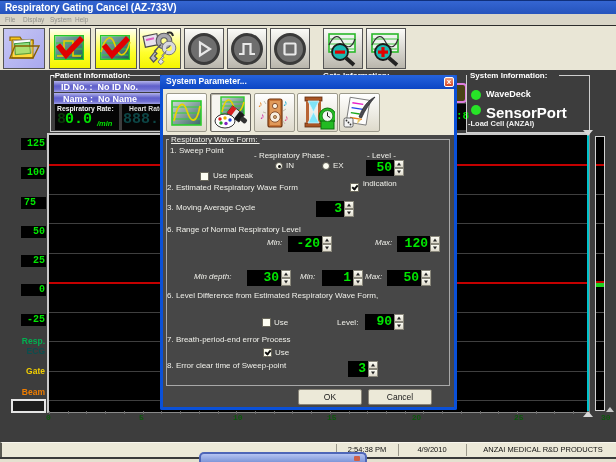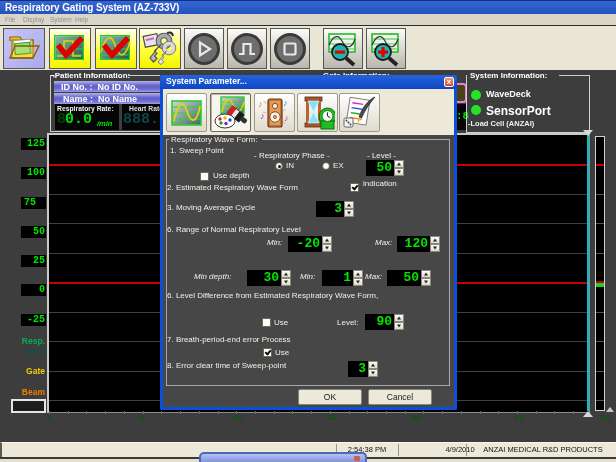--- a/index.html
+++ b/index.html
@@ -36,21 +36,21 @@
 .dt{position:absolute;color:#efefe9;font-size:8px;white-space:nowrap;}
 .dbtn{position:absolute;top:18px;width:41px;height:39px;border:1px solid #9c9a8c;background:linear-gradient(#ffffff,#dedacb);box-sizing:border-box;border-radius:2px;}
 .dbtn svg{position:absolute;left:50%;top:50%;transform:translate(-50%,-50%);}
 .dbtn.sel{background:#f6f5ef;border:1px solid #6a6860;box-shadow:inset 1px 1px 0 #b8b5a8;}
 .okbtn{position:absolute;top:314px;width:64px;height:16px;background:#ece9d8;border:1px solid #888478;box-sizing:border-box;color:#1a1a1a;font-size:8.5px;text-align:center;line-height:14px;border-radius:2px;}
 </style>
 </head>
 <body>
 <div id="app">
   <div class="abs" id="titlebar">
-      <span>Respiratory Gating System (AZ-733V)</span>
+      <span>Respiratory Gating Cancel (AZ-733V)</span>
     </div>
   <div class="abs" id="menubar">
     <span class="mi" style="left:5px;">File</span>
     <span class="mi" style="left:23px;">Display</span>
     <span class="mi" style="left:50px;">System</span>
     <span class="mi" style="left:75px;">Help</span>
   </div>
   <div class="abs" id="toolbar">
     <div class="tb lav" style="left:3px;">
       <svg width="34" height="34" viewBox="0 0 34 34">
@@ -173,21 +173,21 @@
   <span class="abs" style="left:456px;top:110px;color:#00e000;font-family:'Liberation Mono',monospace;font-weight:bold;font-size:11px;">:8</span>
 
   <span class="glabel" style="left:470px;top:71px;">System Information: </span>
   <div class="abs" style="left:466px;top:75px;width:1px;height:58px;background:#cfcfcf;"></div>
   <div class="abs" style="left:559px;top:75px;width:31px;height:1px;background:#cfcfcf;"></div>
   <div class="abs" style="left:589px;top:75px;width:1px;height:58px;background:#cfcfcf;"></div>
   <div class="abs" style="left:466px;top:132px;width:124px;height:1px;background:#cfcfcf;"></div>
   <div class="abs" style="left:471px;top:90px;width:10px;height:10px;border-radius:50%;background:#27e327;"></div>
   <span class="abs" style="left:486px;top:89px;color:#fff;font-weight:bold;font-size:9px;">WaveDeck</span>
   <div class="abs" style="left:471px;top:105px;width:10px;height:10px;border-radius:50%;background:#27e327;"></div>
-  <span class="abs" style="left:486px;top:104px;color:#fff;font-weight:bold;font-size:12px;">SensorPort</span>
+  <span class="abs" style="left:486px;top:104px;color:#fff;font-weight:bold;font-size:15px;">SensorPort</span>
   <span class="abs" style="left:468px;top:119px;color:#f0f0f0;font-weight:bold;font-size:7.5px;">-Load Cell (ANZAI)</span>
 
   <div class="abs" style="left:47px;top:133px;width:543px;height:280px;border-top:2px solid #c9c9c9;border-left:2px solid #c9c9c9;border-right:1px solid #8a8a8a;border-bottom:1px solid #8a8a8a;background:#000;box-sizing:border-box;"></div>
   <div class="abs" style="left:49px;top:193.5px;width:538px;height:1px;background:#3f3f3f;"></div>
   <div class="abs" style="left:49px;top:223px;width:538px;height:1px;background:#3f3f3f;"></div>
   <div class="abs" style="left:49px;top:252.5px;width:538px;height:1px;background:#3f3f3f;"></div>
   <div class="abs" style="left:49px;top:311.5px;width:538px;height:1px;background:#3f3f3f;"></div>
   <div class="abs" style="left:49px;top:341px;width:538px;height:1px;background:#3f3f3f;"></div>
   <div class="abs" style="left:49px;top:370.5px;width:538px;height:1px;background:#3f3f3f;"></div>
   <div class="abs" style="left:49px;top:400px;width:538px;height:1px;background:#3f3f3f;"></div>
@@ -348,36 +348,36 @@
         <rect x="2" y="22" width="9" height="9" rx="1.5" fill="#f4f4f4" stroke="#555" stroke-width="0.9"></rect>
         <circle cx="4.5" cy="24.5" r="0.9" fill="#333"></circle>
           <circle cx="8.5" cy="28.5" r="0.9" fill="#333"></circle>
           <circle cx="6.5" cy="26.5" r="0.9" fill="#333"></circle>
       </svg>
     </div>
 
     <div class="abs" style="left:0px;top:60px;width:291px;height:269px;background:#474747;"></div>
 
     <div class="abs" style="left:3px;top:64px;width:282px;height:245px;border:1px solid #a8a8a8;"></div>
-    <span class="dt" style="left:6px;top:60px;background:#474747;padding:0 2px;">Respiratory Wave Form:&nbsp;</span>
+    <span class="dt" style="left:6px;top:60px;background:#474747;padding:0 2px;text-decoration:underline;">Respiratory Wave Form:&nbsp;</span>
 
     <span class="dt" style="left:7px;top:71px;">1. Sweep Point</span>
     <span class="dt" style="left:91px;top:76px;">- Respiratory Phase -</span>
     <span class="dt" style="left:204px;top:76px;">- Level -</span>
     <div class="rd on" style="left:112px;top:87px;"></div>
     <span class="dt" style="left:123px;top:86px;">IN</span>
     <div class="rd" style="left:159px;top:87px;"></div>
     <span class="dt" style="left:170px;top:86px;">EX</span>
     <div class="lcd" style="left:203px;top:85px;width:28px;height:16px;font-size:13px;line-height:16px;padding-right:2px;">50</div>
     <div class="sp" style="left:231px;top:85px;height:16px;">
         <div class="u"></div>
         <div class="d"></div>
       </div>
     <div class="cb" style="left:37px;top:97px;"></div>
-    <span class="dt" style="left:50px;top:96px;">Use depth</span>
+    <span class="dt" style="left:50px;top:96px;">Use inpeak</span>
 
     <span class="dt" style="left:4px;top:108px;">2. Estimated Respiratory Wave Form</span>
     <div class="cb ck" style="left:187px;top:108px;"></div>
     <span class="dt" style="left:200px;top:104px;">indication</span>
 
     <span class="dt" style="left:4px;top:128px;">3. Moving Average Cycle</span>
     <div class="lcd" style="left:153px;top:126px;width:28px;height:16px;font-size:13px;line-height:16px;padding-right:2px;">3</div>
     <div class="sp" style="left:181px;top:126px;height:16px;">
         <div class="u"></div>
         <div class="d"></div>
@@ -439,21 +439,21 @@
 
     <div class="okbtn" style="left:135px;">OK</div>
     <div class="okbtn" style="left:205px;">Cancel</div>
   </div>
 
   <div class="abs" id="statusbar" style="left:0;top:442px;width:616px;height:15px;background:#ece9d8;border-top:1px solid #f8f6ee;border-left:2px solid #5a5a52;box-sizing:border-box;">
     <div style="position:absolute;left:334px;top:1px;width:1px;height:12px;background:#9a978a;"></div>
     <div style="position:absolute;left:396px;top:1px;width:1px;height:12px;background:#9a978a;"></div>
     <div style="position:absolute;left:464px;top:1px;width:1px;height:12px;background:#9a978a;"></div>
     <span style="position:absolute;left:334px;top:2px;width:62px;text-align:center;font-size:7.5px;color:#111;">2:54:38 PM</span>
-    <span style="position:absolute;left:396px;top:2px;width:68px;text-align:center;font-size:7.5px;color:#111;margin-left:28px;">4/9/2010</span>
+    <span style="position:absolute;left:396px;top:2px;width:68px;text-align:center;font-size:7.5px;color:#111;">4/9/2010</span>
     <span style="position:absolute;left:466px;top:2px;width:150px;text-align:center;font-size:7.5px;color:#111;white-space:nowrap;">ANZAI MEDICAL R&amp;D PRODUCTS</span>
   </div>
   <div class="abs" style="left:0;top:457px;width:616px;height:2px;background:#3a3a3a;"></div>
   <div class="abs" style="left:0;top:459px;width:616px;height:3px;background:#e4e1d0;"></div>
   <div class="abs" id="bluetab" style="left:199px;top:452px;width:168px;height:10px;background:linear-gradient(#b5c4f2,#7e96d8);border:2px solid #4e66b8;border-bottom:none;border-radius:5px 5px 0 0;box-sizing:border-box;">
     <div style="position:absolute;right:5px;top:2px;width:6px;height:5px;background:#d06048;border-radius:1px;"></div>
   </div>
 </div>
 
 </body></html>

